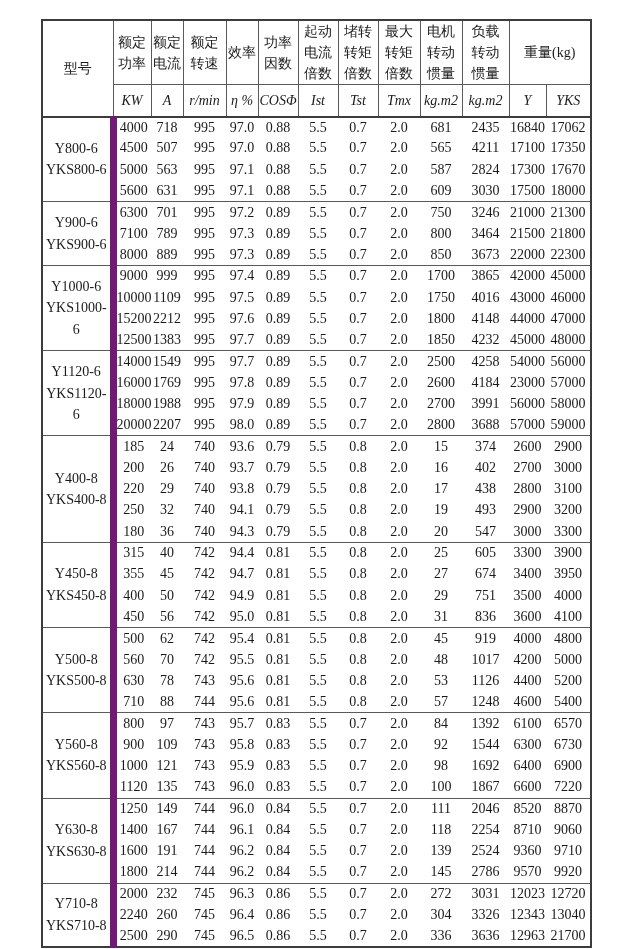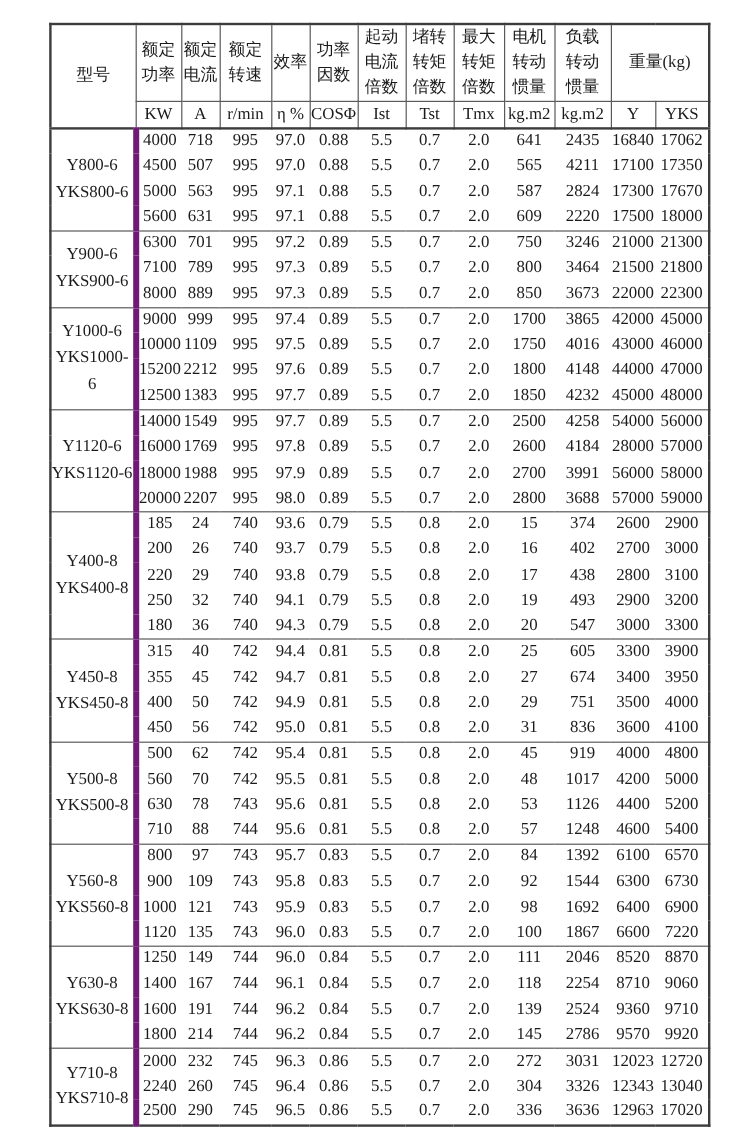--- a/index.html
+++ b/index.html
@@ -20,35 +20,35 @@
     border:1px solid #5a5a5a;
     font-weight:normal;
     white-space:pre-line;
     font-size:14px;
     line-height:1.5;
     text-align:center;
     vertical-align:middle;
     padding:0;
   }
   thead tr.labels-row { height:63px; }
-  thead tr.units-row  { height:22px; }
+  thead tr.units-row  { height:32px;font-style:italic; }
   thead { border-bottom:2px solid #3c3c3c; }
   tbody { border-top:1px solid #5a5a5a; }
   tbody td {
     text-align:center;
     vertical-align:middle;
     font-size:14px;
     height:21.3px;
     padding:0;
     border:none;
     white-space:nowrap;
     overflow:visible;
   }
   td.model-cell {
-    border-right:5px solid #701a75;
+    border-right:7px solid #701a75;
     font-size:14px;
     line-height:1.55;
     white-space:pre-line;
   }
 </style>
 </head>
 <body>
 
 <div>
   <table class="spec-table">
@@ -116,21 +116,21 @@
           <td class="model-cell" rowspan="4">Y800-6
 YKS800-6</td>
           <td>4000</td>
           <td>718</td>
           <td>995</td>
           <td>97.0</td>
           <td>0.88</td>
           <td>5.5</td>
           <td>0.7</td>
           <td>2.0</td>
-          <td>641</td>
+          <td>681</td>
           <td>2435</td>
           <td>16840</td>
           <td>17062</td>
         </tr>
         <tr>
           <td>4500</td>
           <td>507</td>
           <td>995</td>
           <td>97.0</td>
           <td>0.88</td>
@@ -159,21 +159,21 @@
         <tr>
           <td>5600</td>
           <td>631</td>
           <td>995</td>
           <td>97.1</td>
           <td>0.88</td>
           <td>5.5</td>
           <td>0.7</td>
           <td>2.0</td>
           <td>609</td>
-          <td>2220</td>
+          <td>3030</td>
           <td>17500</td>
           <td>18000</td>
         </tr>
       </tbody>
       <tbody>
         <tr>
           <td class="model-cell" rowspan="3">Y900-6
 YKS900-6</td>
           <td>6300</td>
           <td>701</td>
@@ -298,21 +298,21 @@
           <td>16000</td>
           <td>1769</td>
           <td>995</td>
           <td>97.8</td>
           <td>0.89</td>
           <td>5.5</td>
           <td>0.7</td>
           <td>2.0</td>
           <td>2600</td>
           <td>4184</td>
-          <td>28000</td>
+          <td>23000</td>
           <td>57000</td>
         </tr>
         <tr>
           <td>18000</td>
           <td>1988</td>
           <td>995</td>
           <td>97.9</td>
           <td>0.89</td>
           <td>5.5</td>
           <td>0.7</td>
@@ -687,17 +687,17 @@
           <td>290</td>
           <td>745</td>
           <td>96.5</td>
           <td>0.86</td>
           <td>5.5</td>
           <td>0.7</td>
           <td>2.0</td>
           <td>336</td>
           <td>3636</td>
           <td>12963</td>
-          <td>17020</td>
+          <td>21700</td>
         </tr>
       </tbody>
     </table>
 </div>
 
 </body></html>

